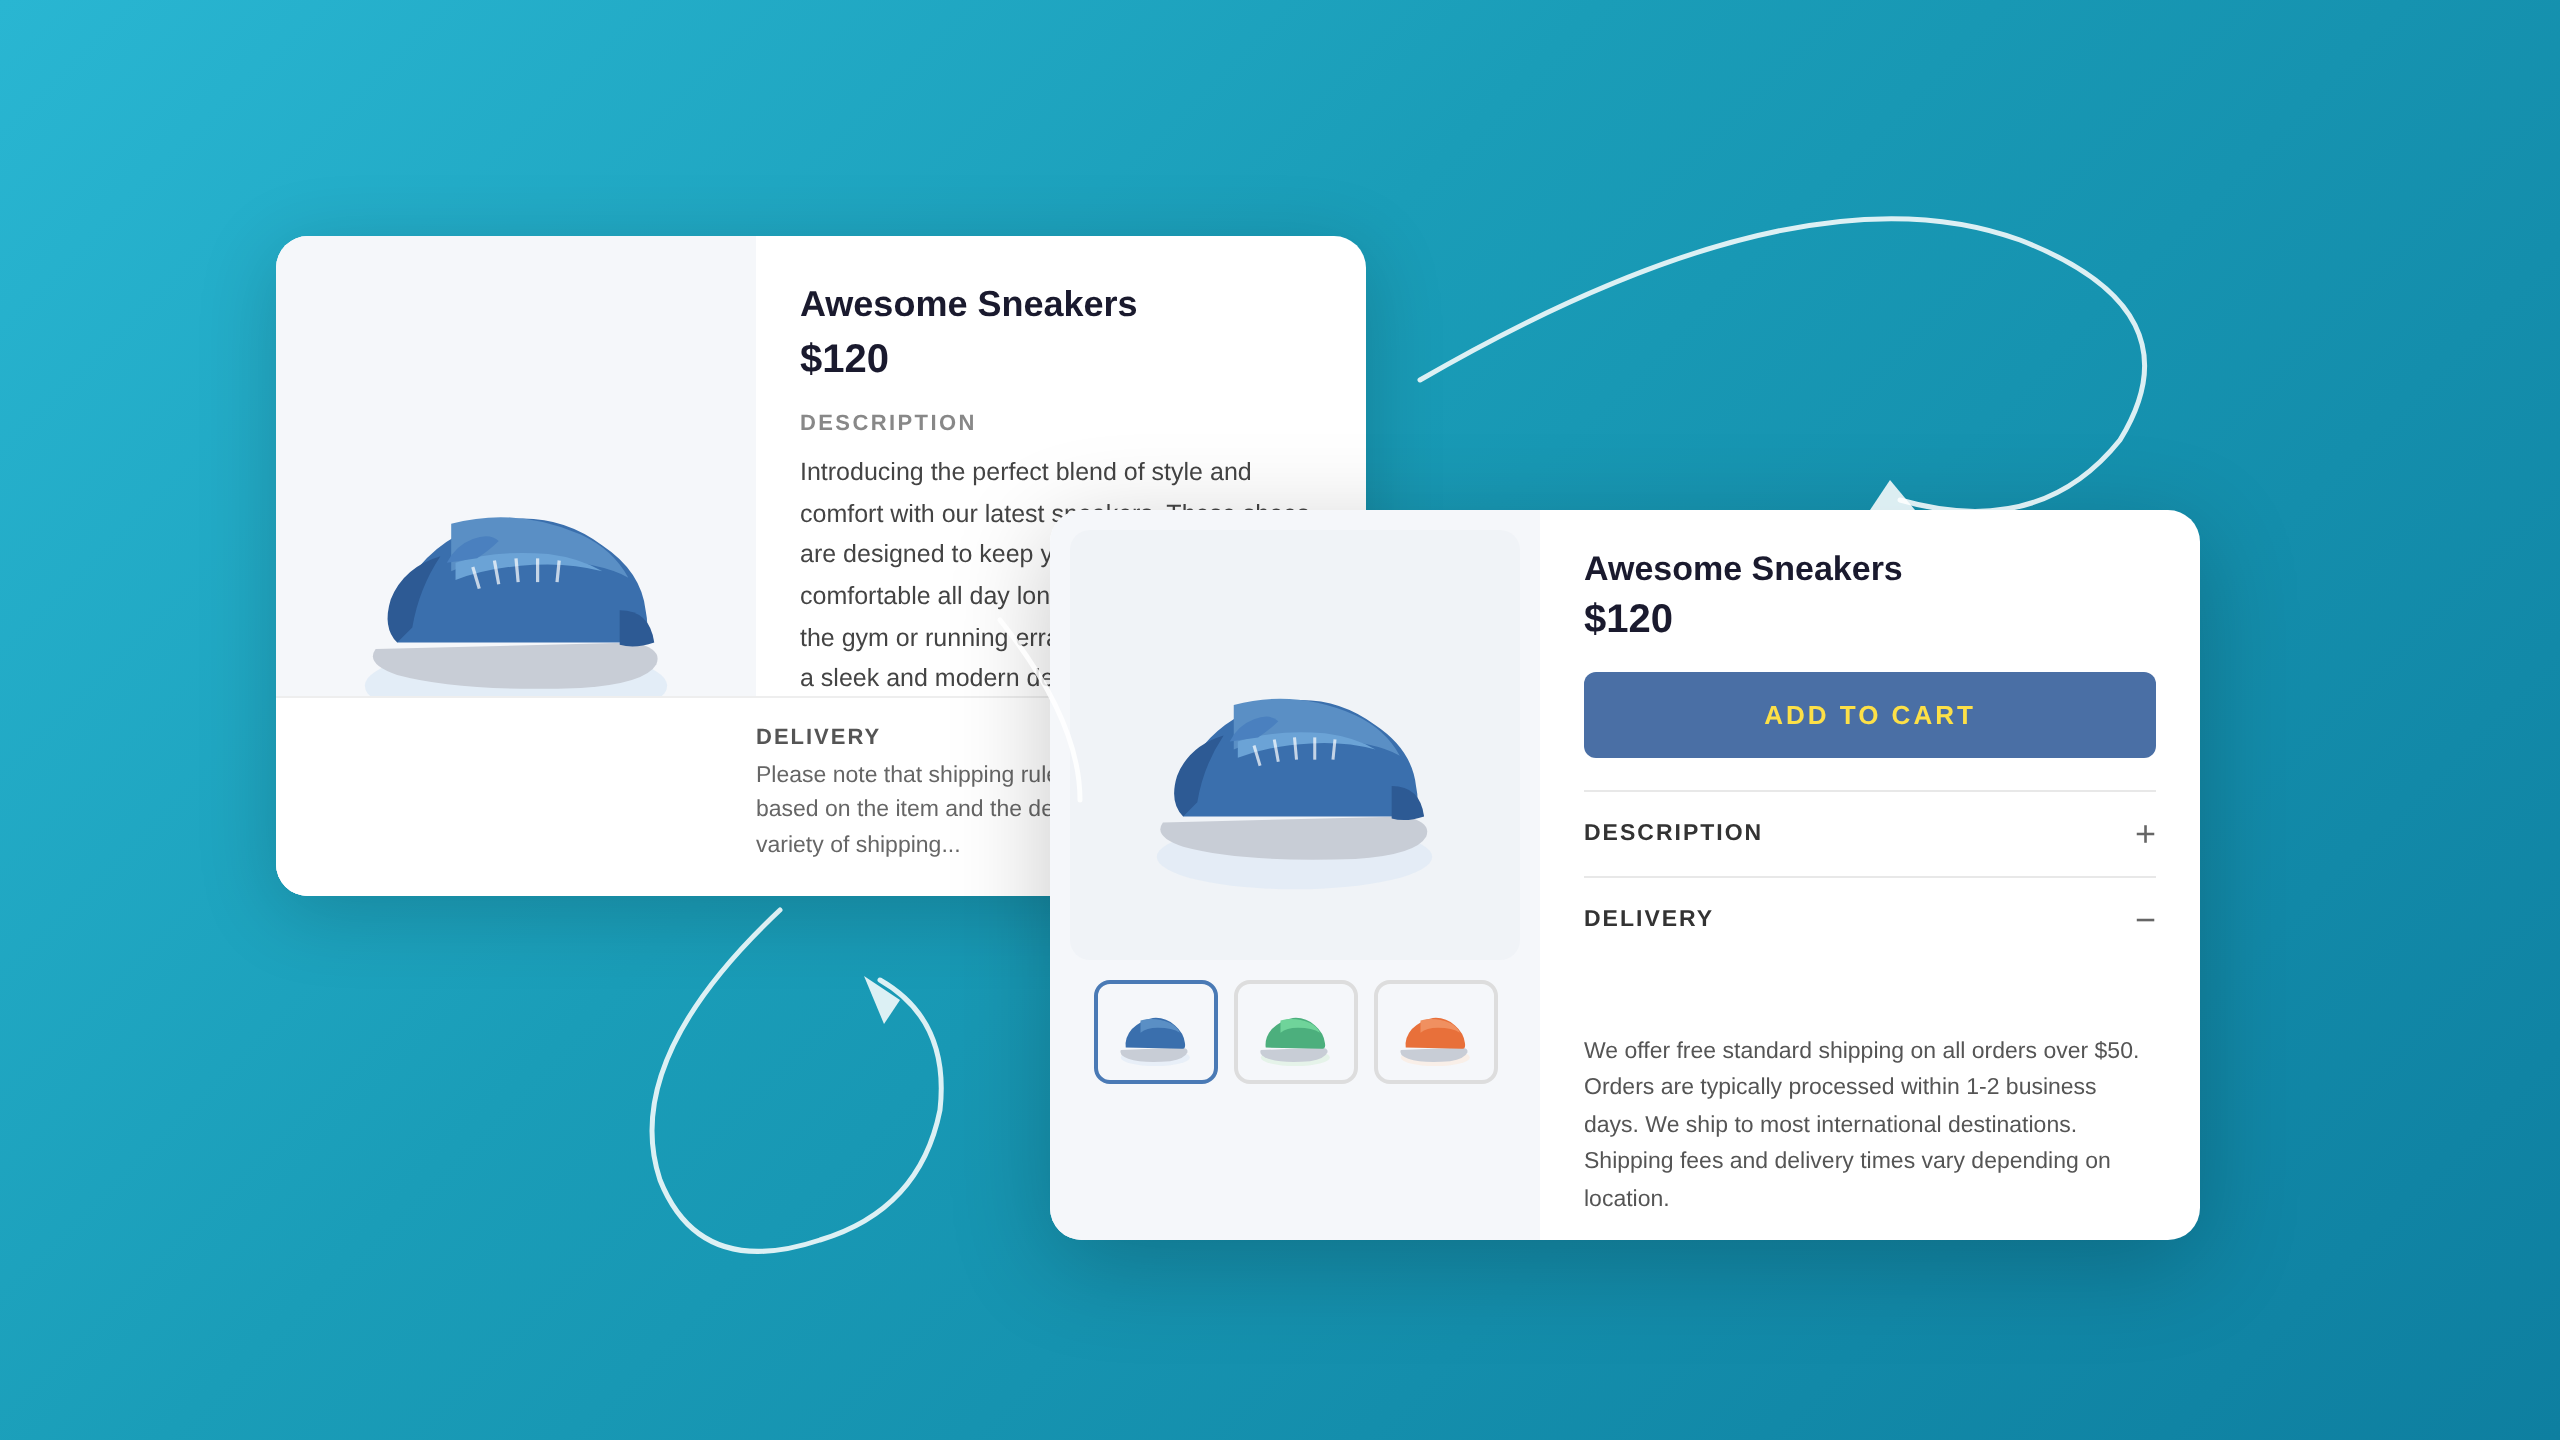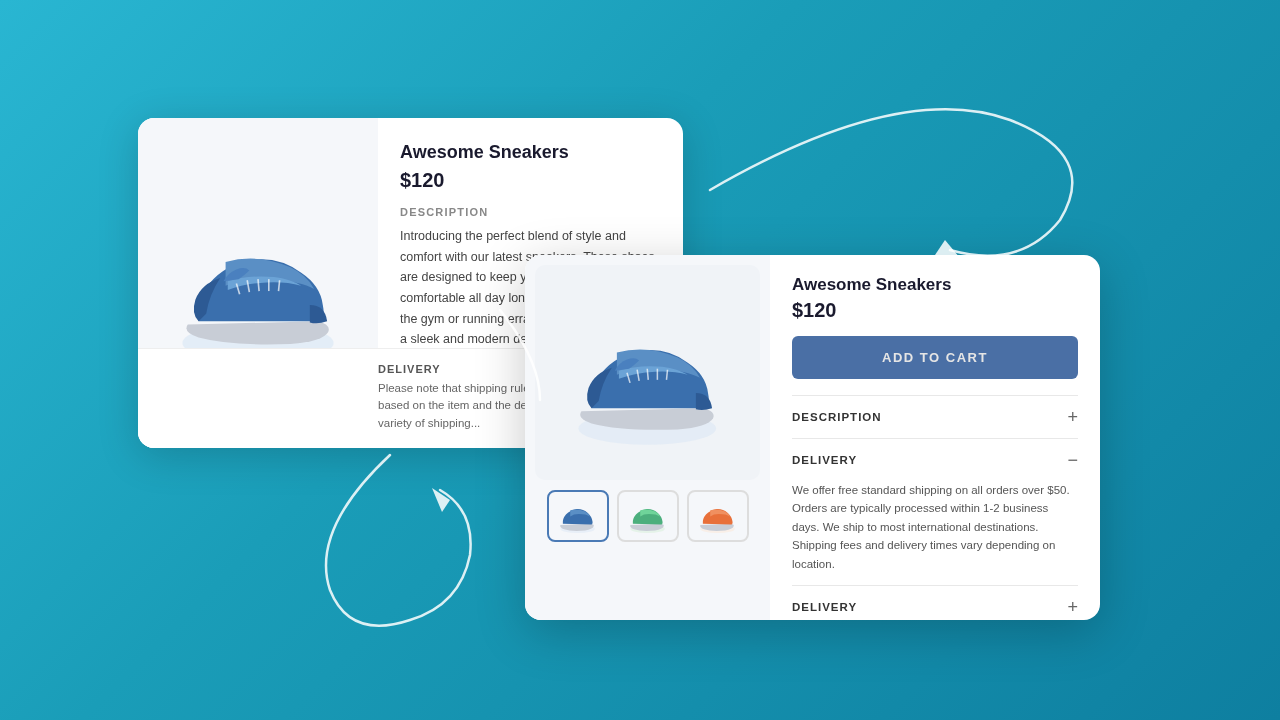--- a/index.html
+++ b/index.html
@@ -187,21 +187,21 @@
     .front-product-price {
       font-size: 20px;
       font-weight: 700;
       color: #1a1a2e;
       margin-bottom: 14px;
     }
 
     .add-to-cart-btn {
       width: 100%;
       background: #4a6fa5;
-      color: #e5e5e5;
+      color: #fde047;
       border: none;
       border-radius: 6px;
       padding: 14px;
       font-size: 13px;
       font-weight: 700;
       letter-spacing: 1.5px;
       cursor: pointer;
       margin-bottom: 16px;
     }
 
@@ -228,20 +228,21 @@
       font-size: 18px;
       color: #666;
       line-height: 1;
     }
 
     .accordion-body {
       font-size: 11.5px;
       color: #555;
       line-height: 1.6;
       padding-bottom: 12px;
+      margin-top: 36px;
     }
 
     
     .shoe-svg {
       width: 90%;
       height: 90%;
     }
 
     .shoe-thumb-svg {
       width: 85%;

